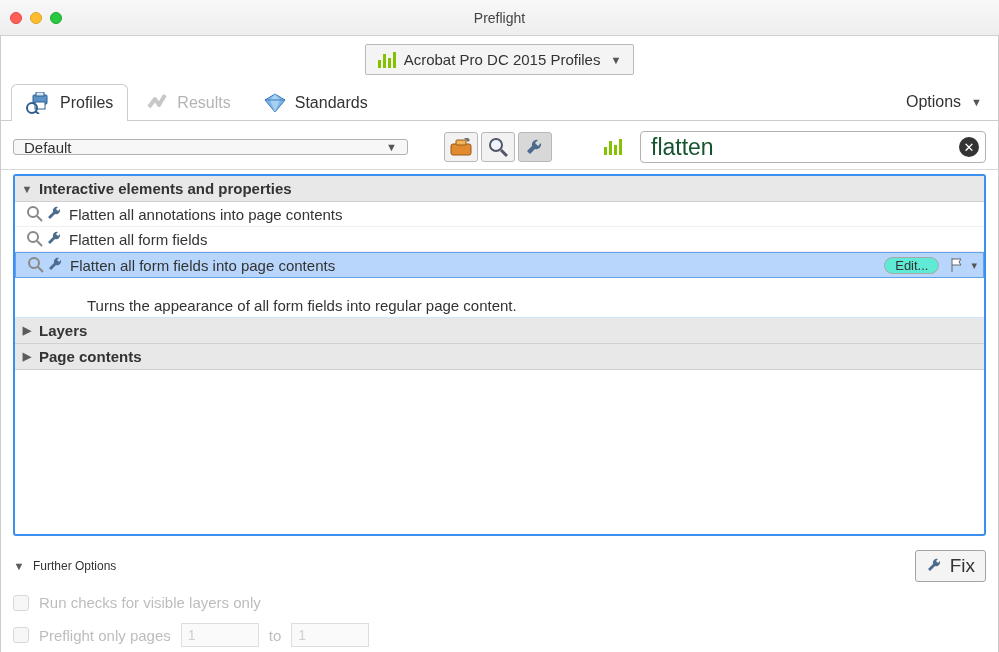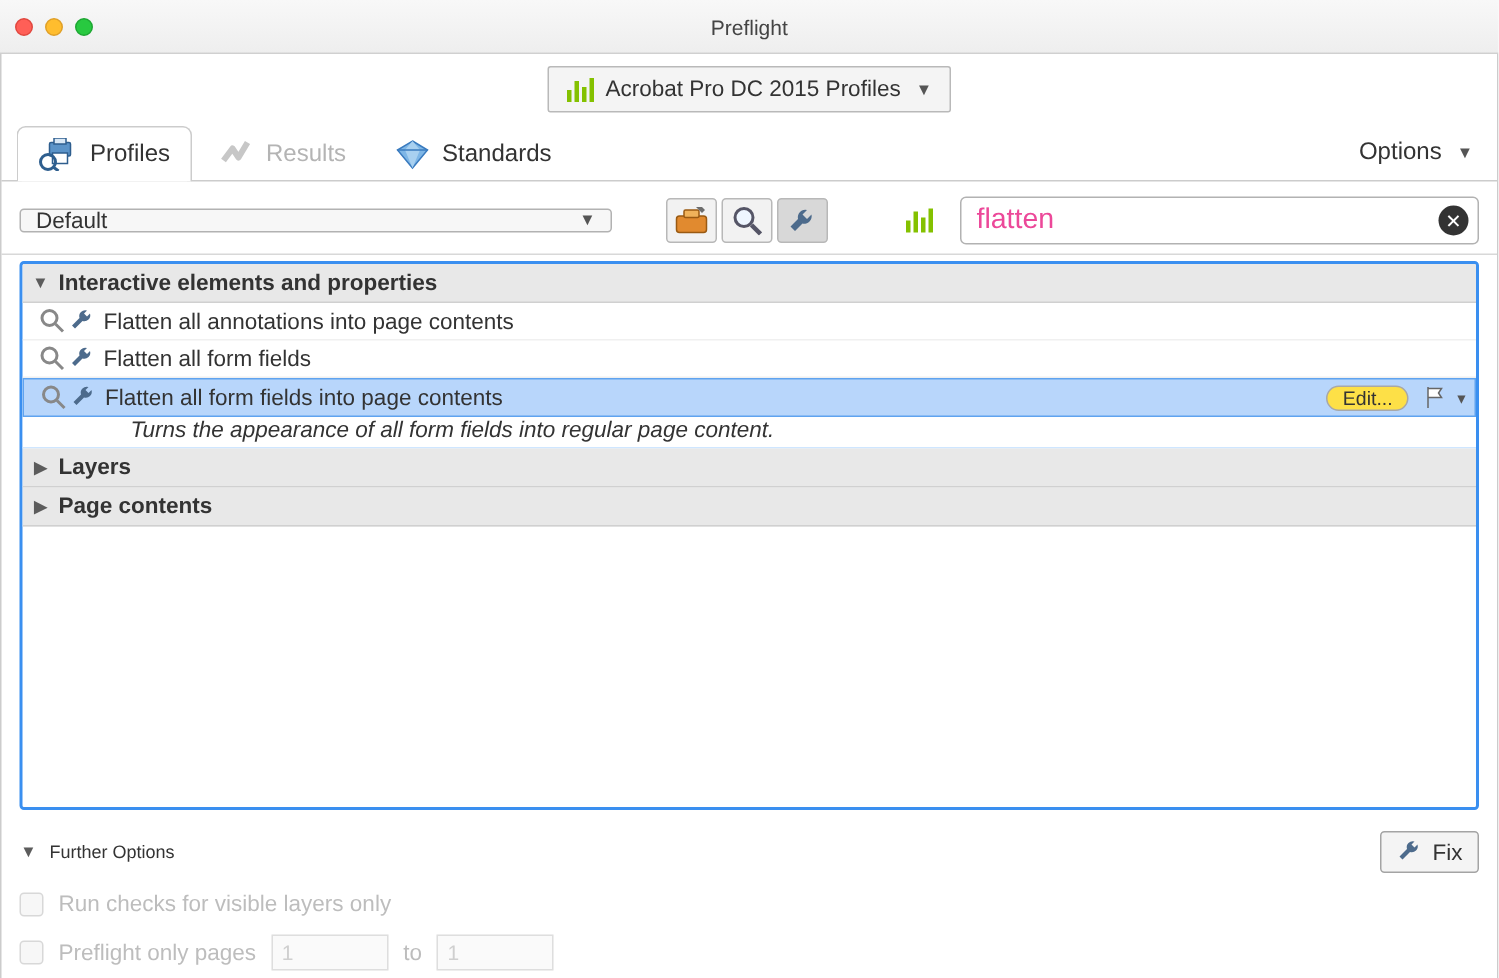--- a/index.html
+++ b/index.html
@@ -119,21 +119,21 @@
       margin-left: 38px;
     }
     .search-box {
       flex: 1; margin-left: 4px;
       height: 32px; border: 1px solid #b2b2b2; border-radius: 4px;
       display: flex; align-items: center; padding: 0 6px 0 10px;
       background: #fff;
     }
     .search-box input {
       flex: 1; border: none; outline: none;
-      font-size: 19px; color: #ec4899; background: transparent;
+      font-size: 23px; color: #14532d; background: transparent;
     }
     .clear-x {
       width: 20px; height: 20px; border-radius: 50%;
       background: #333; color: #fff;
       display: flex; align-items: center; justify-content: center;
       font-size: 13px;
     }
 
     
     .results {
@@ -157,46 +157,45 @@
       font-size: 15px;
       border-bottom: 1px solid #f0f0f0;
     }
     .row .row-icons { display: flex; gap: 2px; width: 48px; justify-content:center;}
     .row.selected {
       background: #b8d6fb;
       border: 1px solid #5fa3ef;
     }
     .row .spacer { flex: 1; }
     .edit-badge {
-      background: #fde047; border: 1px solid #a8a8a8;
+      background: #5eead4; border: 1px solid #a8a8a8;
       border-radius: 10px; padding: 0 10px;
       font-size: 13px;
     }
     .flag-menu { display: flex; align-items: center; gap: 4px; margin-left: 10px;}
     .desc-row {
       background: #fff;
-      padding: 0 6px 3px 72px;
+      padding: 19px 6px 3px 72px;
       border-bottom: 1px solid #cfe6ff;
       font-size: 15px;
-      font-style: italic;
     }
 
     
     .further {
       padding: 6px 12px 14px;
     }
     .further-top {
       display: flex; align-items: center; gap: 8px;
     }
     .further-top .spacer { flex: 1; }
     .fix-btn {
       display: flex; align-items: center; gap: 6px;
       border: 1px solid #a4a4a4; border-radius: 3px;
       background: #f4f4f4; padding: 4px 10px;
-      font-size: 15px;
+      font-size: 19px;
     }
     .chk-row {
       display: flex; align-items: center; gap: 10px;
       margin-top: 12px; color: #bdbdbd; font-size: 15px;
     }
     .chk {
       width: 16px; height: 16px;
       border: 1px solid #d8d8d8; border-radius: 3px;
       background: #f7f7f7;
     }

